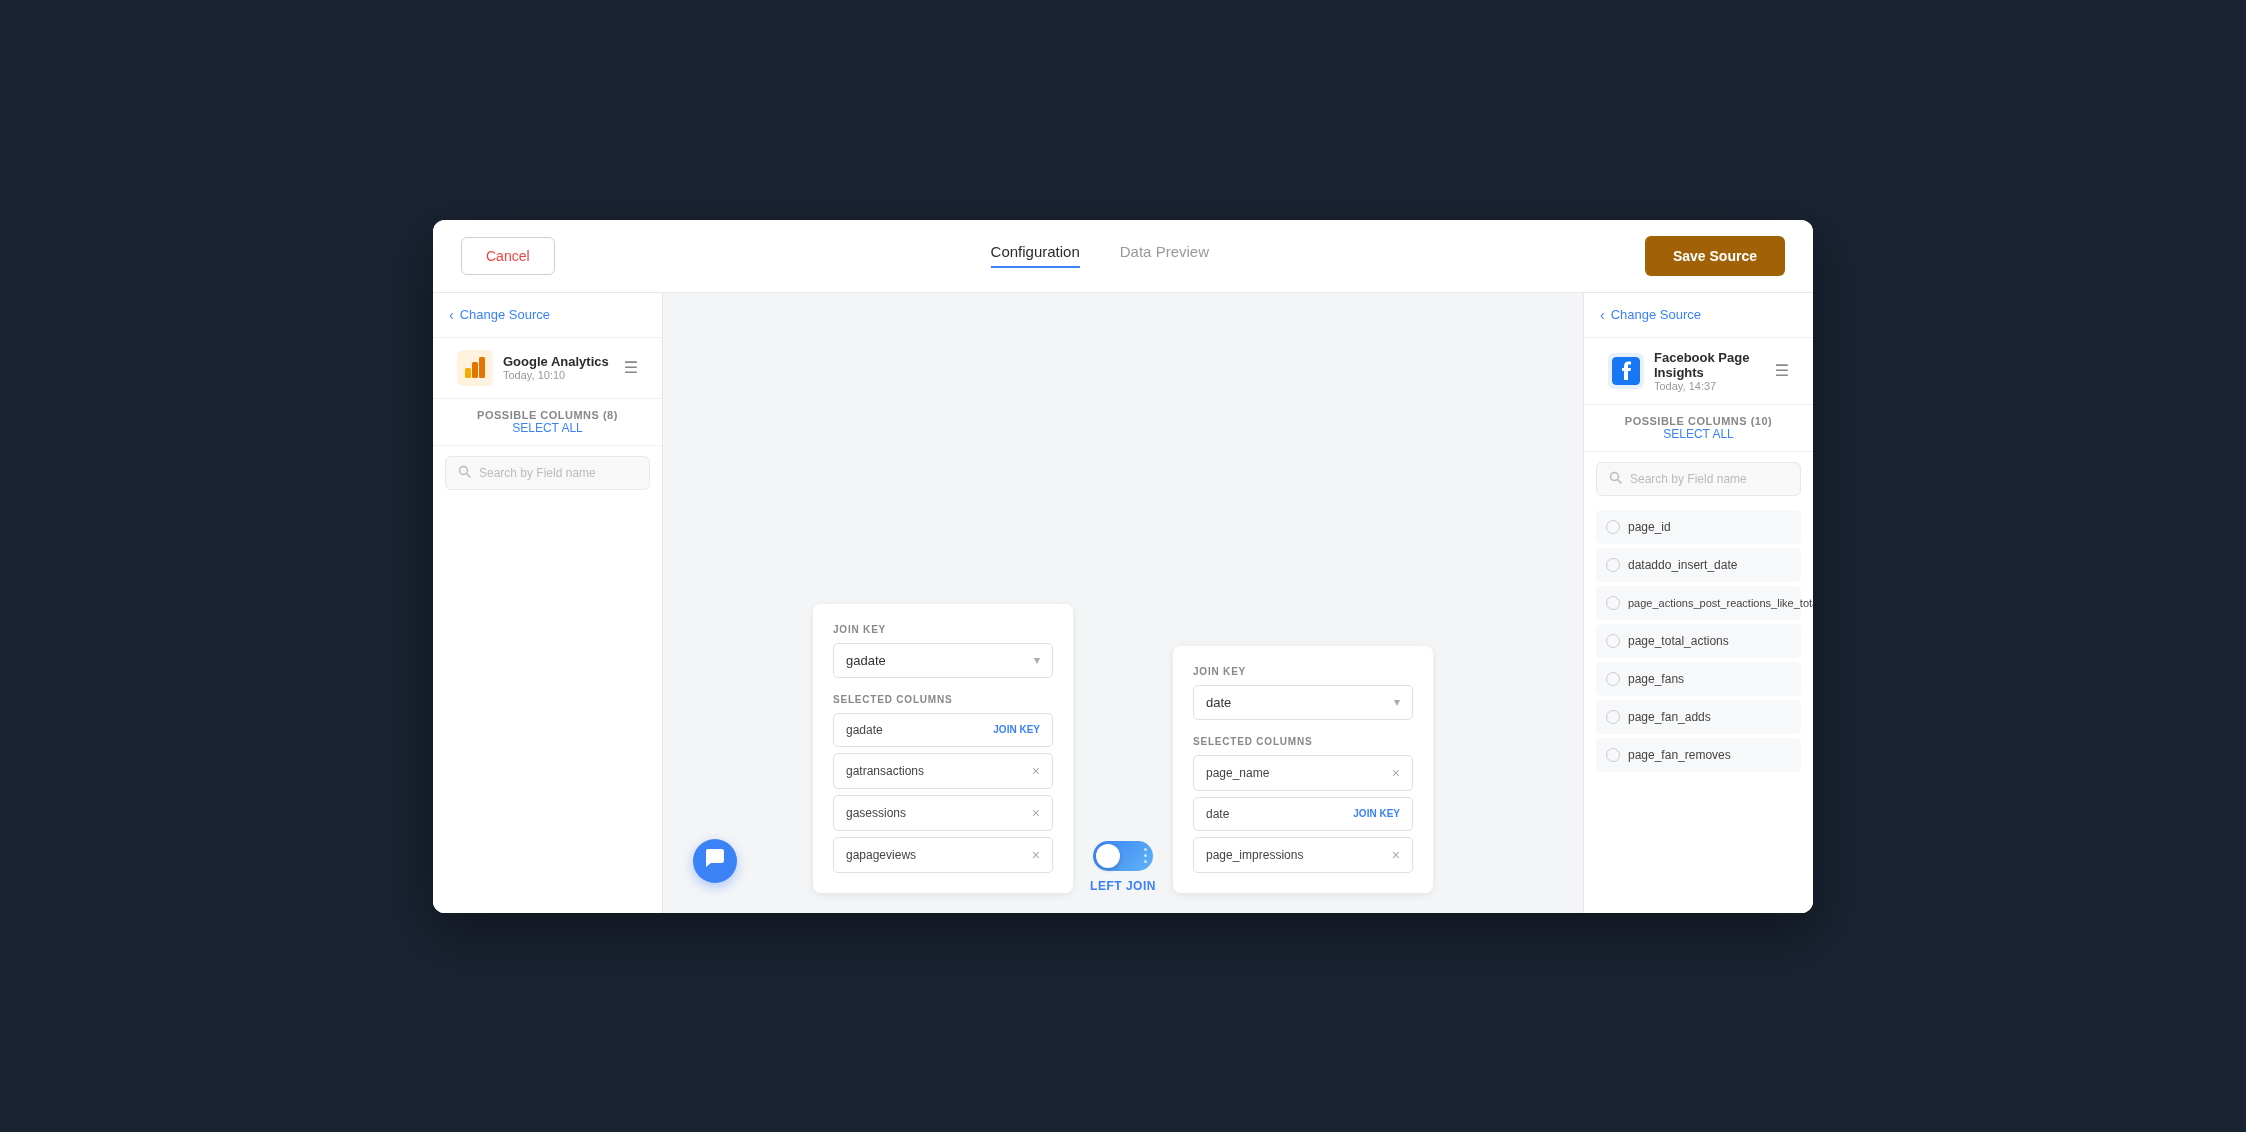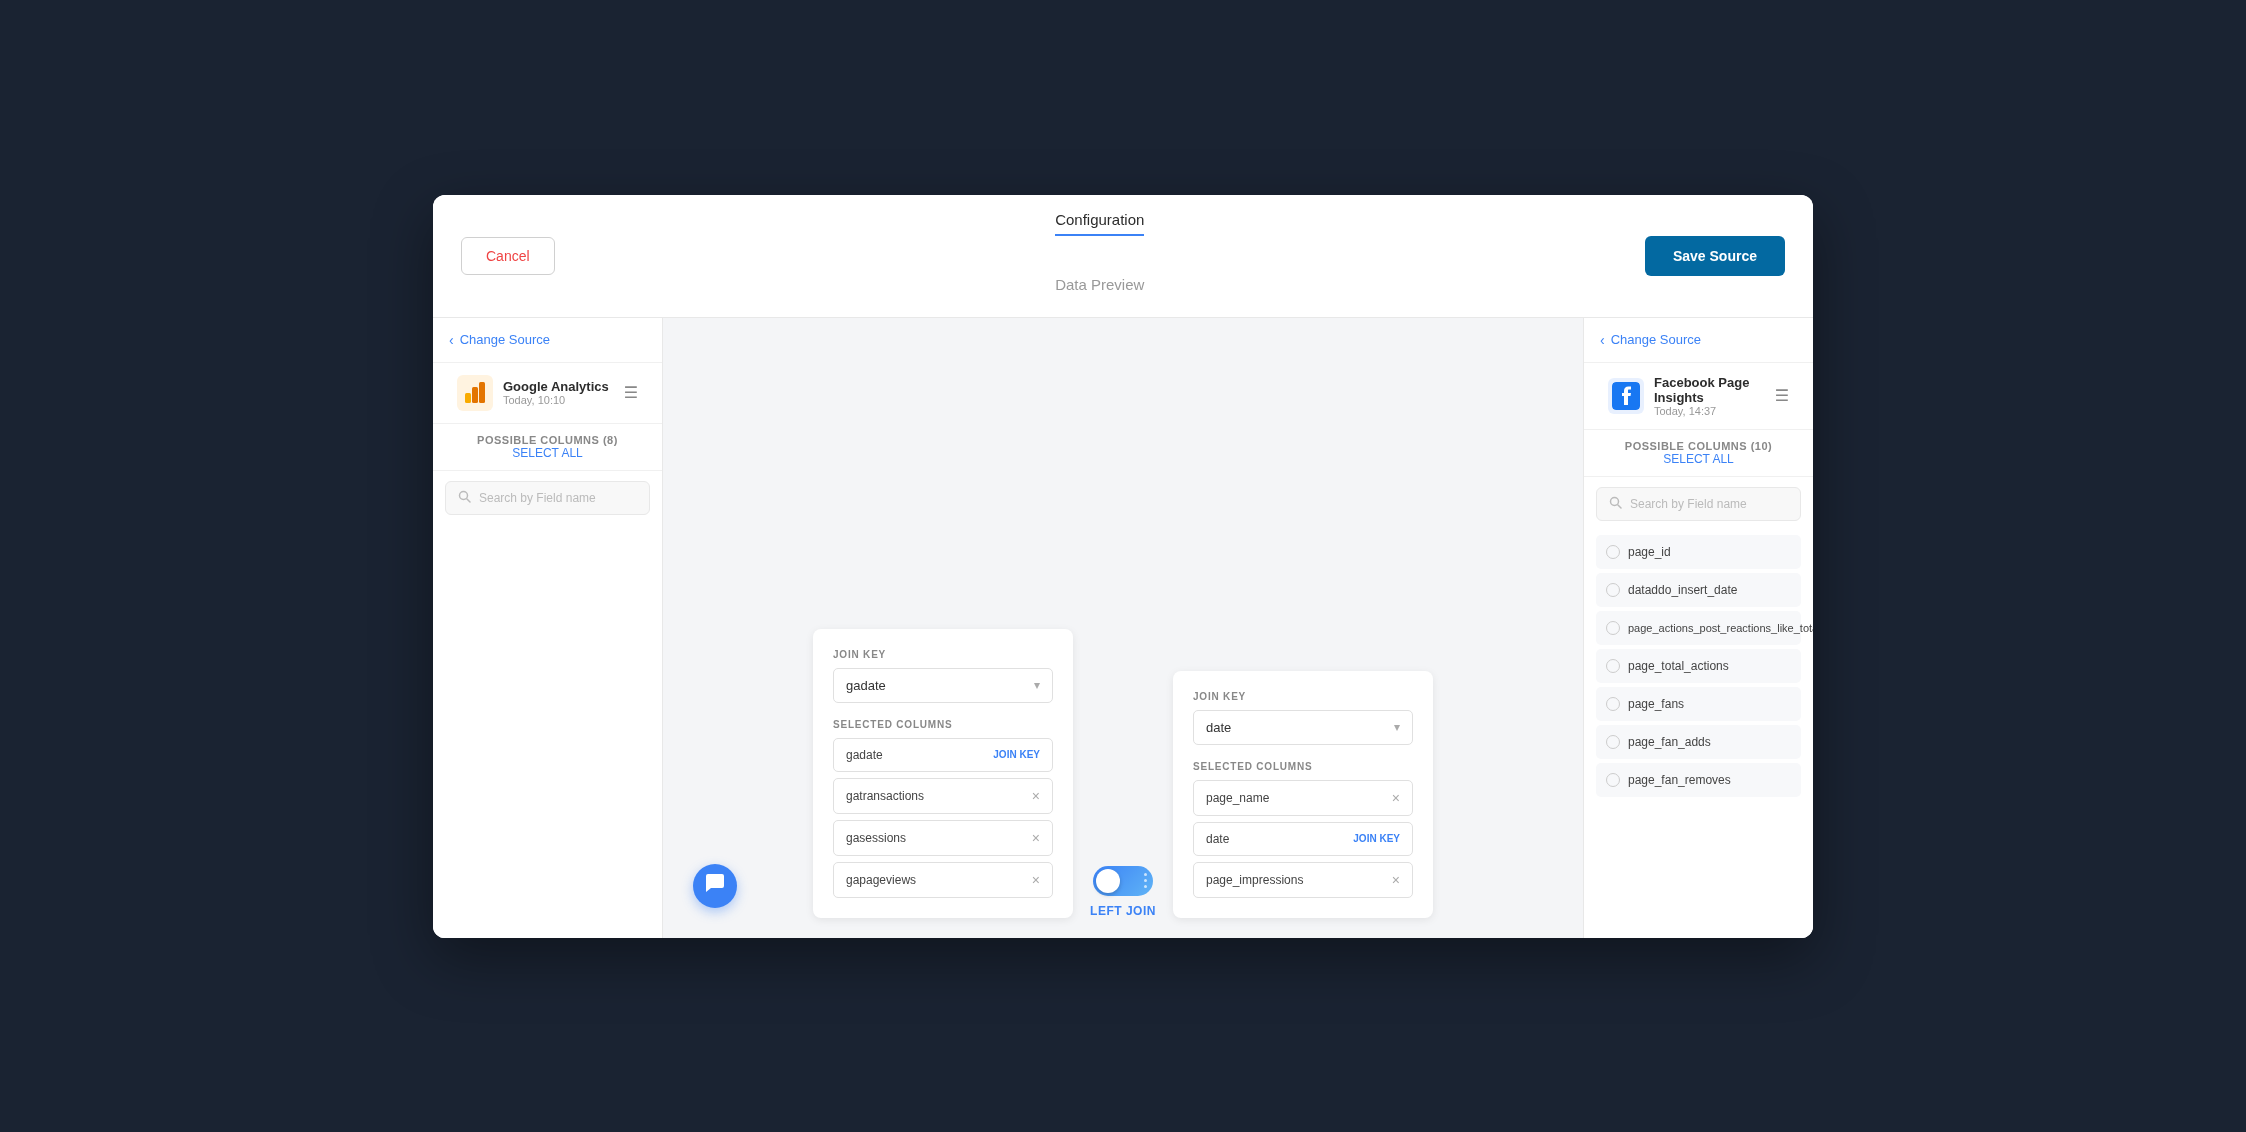--- a/index.html
+++ b/index.html
@@ -36,36 +36,35 @@
       padding: 10px 24px;
       font-size: 14px;
       font-weight: 400;
       color: #ef4444;
       cursor: pointer;
     }
     .tabs {
       display: flex;
       align-items: center;
       gap: 40px;
-      flex-direction: column;
     }
     .tab {
       font-size: 15px;
       font-weight: 500;
       color: #999;
       padding-bottom: 6px;
       cursor: pointer;
       border-bottom: 2.5px solid transparent;
     }
     .tab.active {
       color: #2c2c2c;
       border-bottom-color: #3b82f6;
     }
     .save-btn {
-      background: #0369a1;
+      background: #a16207;
       border: none;
       border-radius: 6px;
       padding: 12px 28px;
       font-size: 14px;
       font-weight: 600;
       color: #fff;
       cursor: pointer;
     }
     
     .modal-body {

